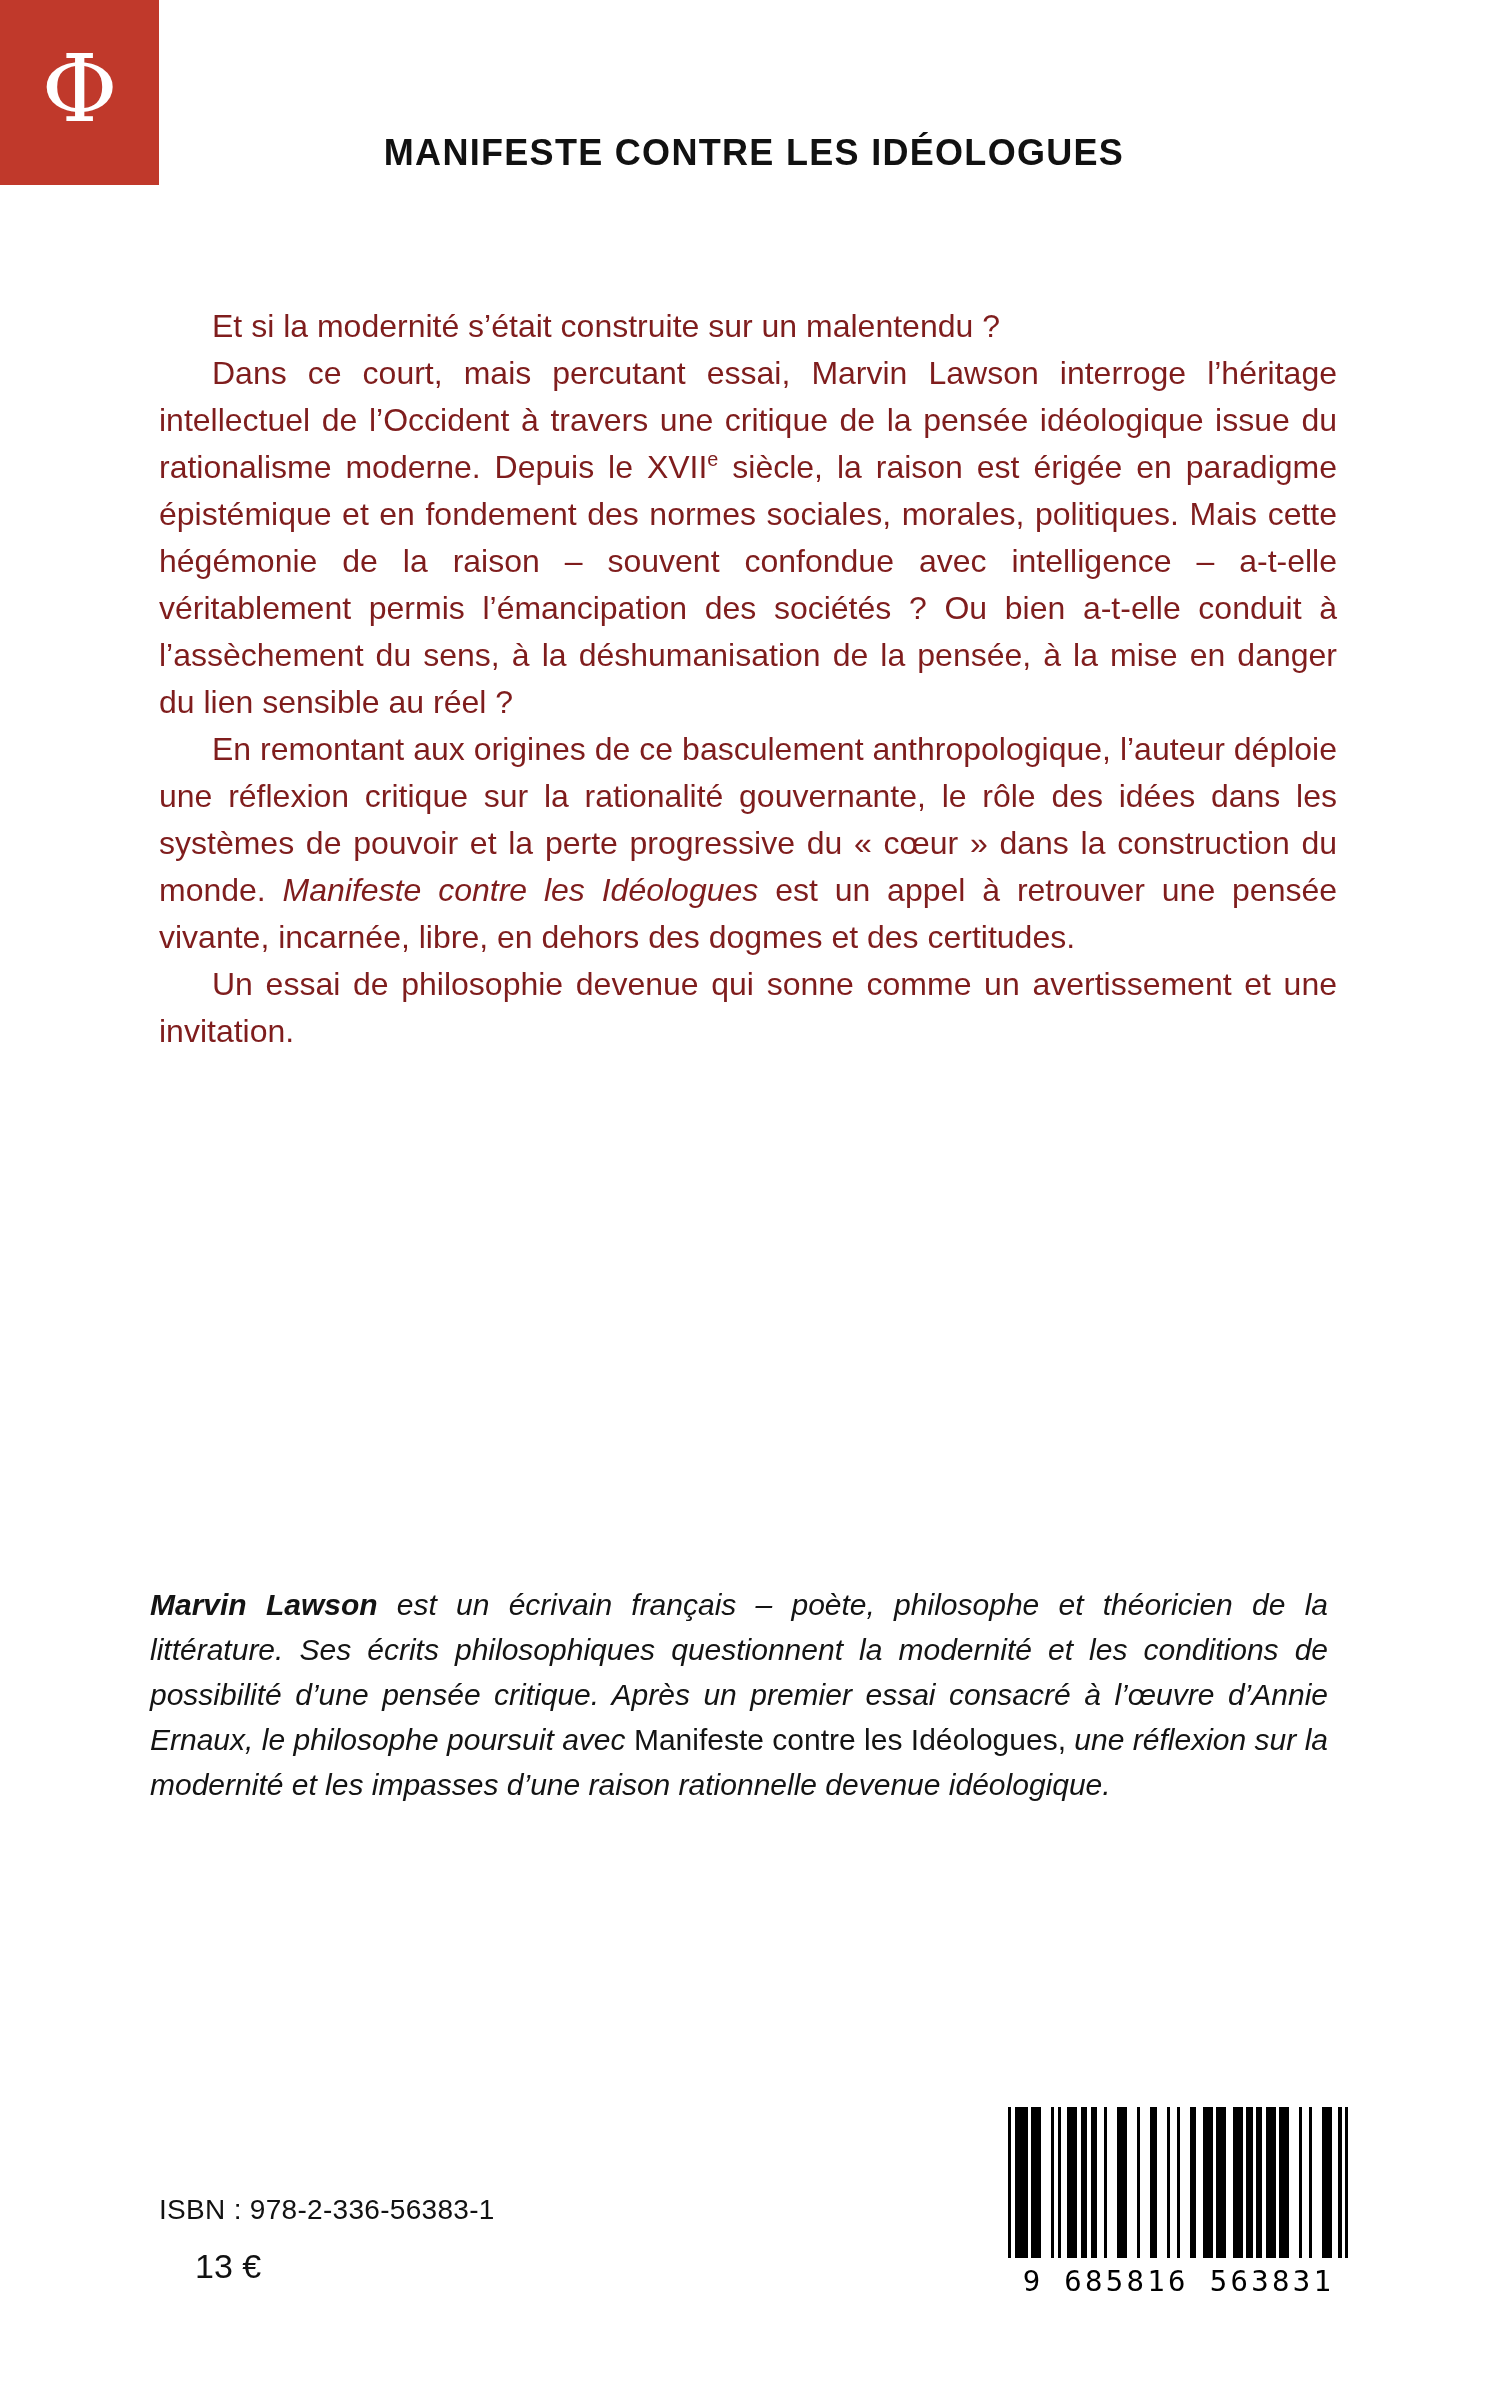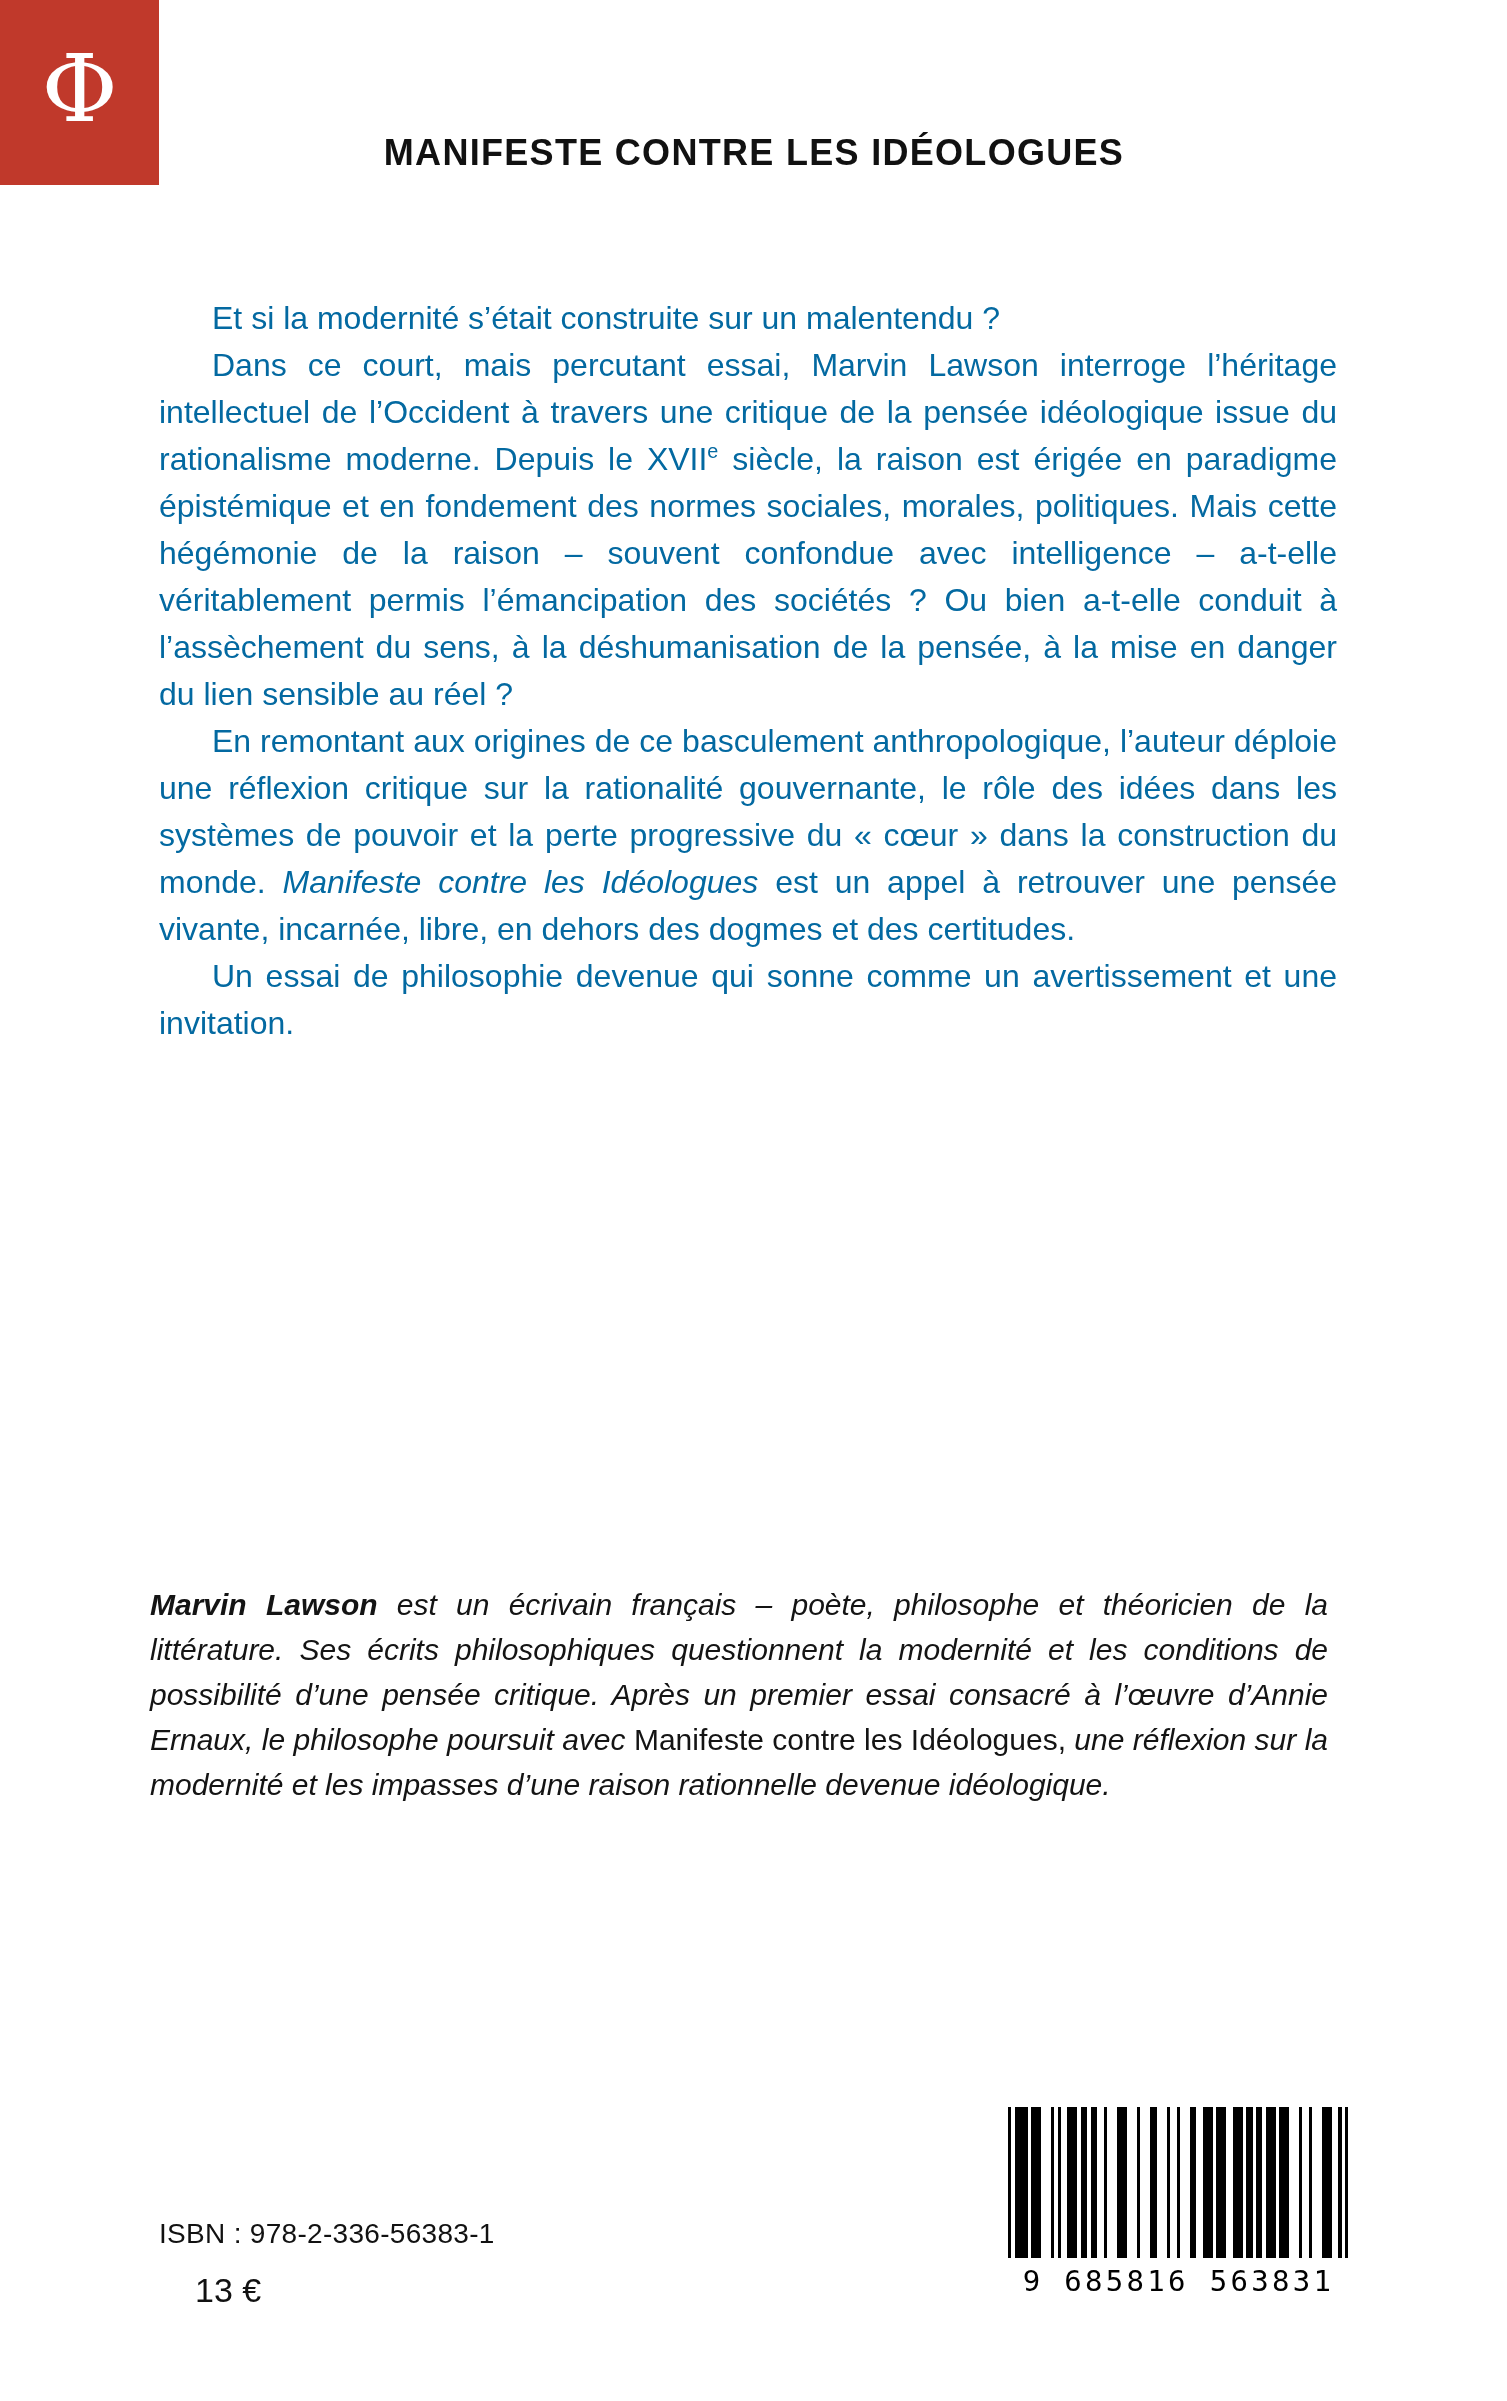--- a/index.html
+++ b/index.html
@@ -50,25 +50,25 @@
     font-size: 36px;
     letter-spacing: 1.3px;
     color: #111111;
   }
 
   
   .blurb {
     position: absolute;
     left: 159px;
     width: 1178px;
-    top: 295px;
+    top: 303px;
     font-size: 32px;
     line-height: 47px;
     text-align: justify;
-    color: #0369a1;
+    color: #7f1d1d;
   }
   .blurb p {
     margin: 0;
     text-indent: 53px;
   }
   .blurb i, .bio i {
     font-style: italic;
   }
   sup.ord {
     font-size: 0.62em;
@@ -101,21 +101,20 @@
     position: absolute;
     left: 159px;
     top: 2194px;
     width: 662px;
   }
   .isbn {
     font-size: 28px;
     letter-spacing: 0.3px;
     color: #111;
     margin-bottom: 21px;
-    margin-top: 24px;
   }
   .price {
     font-size: 34px;
     color: #111;
     margin-left: 36px;
   }
 
   
   .barcode-wrap {
     position: absolute;

